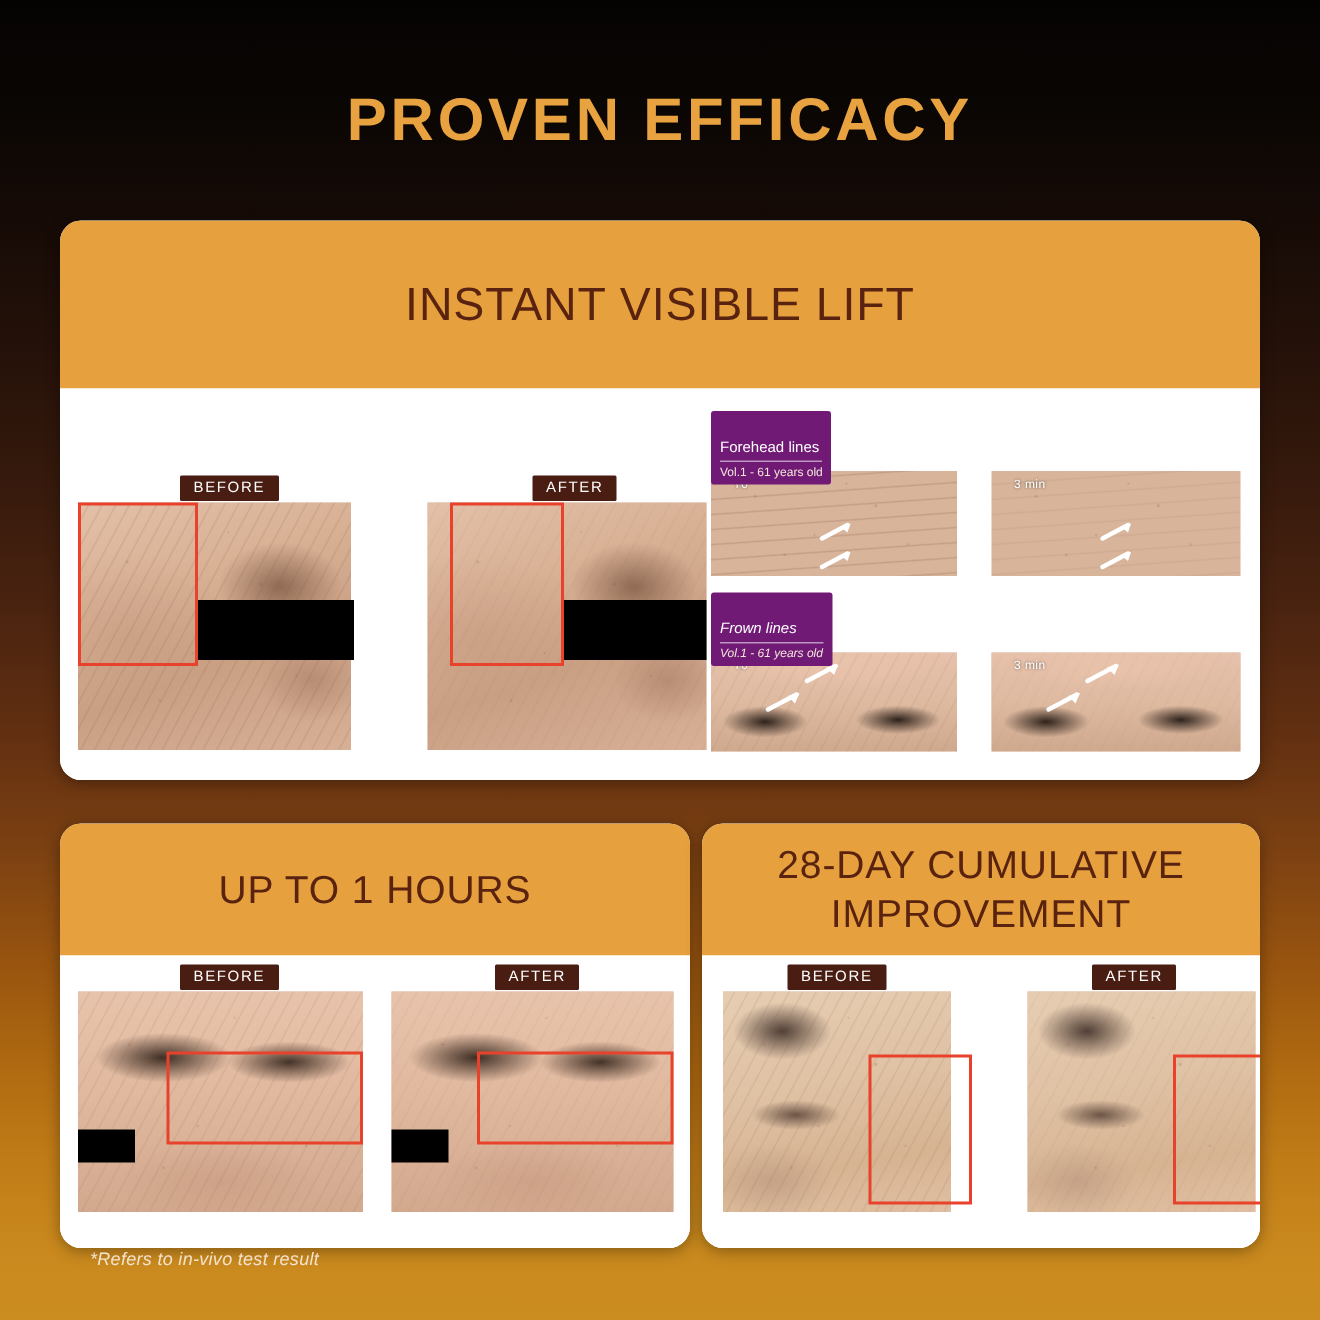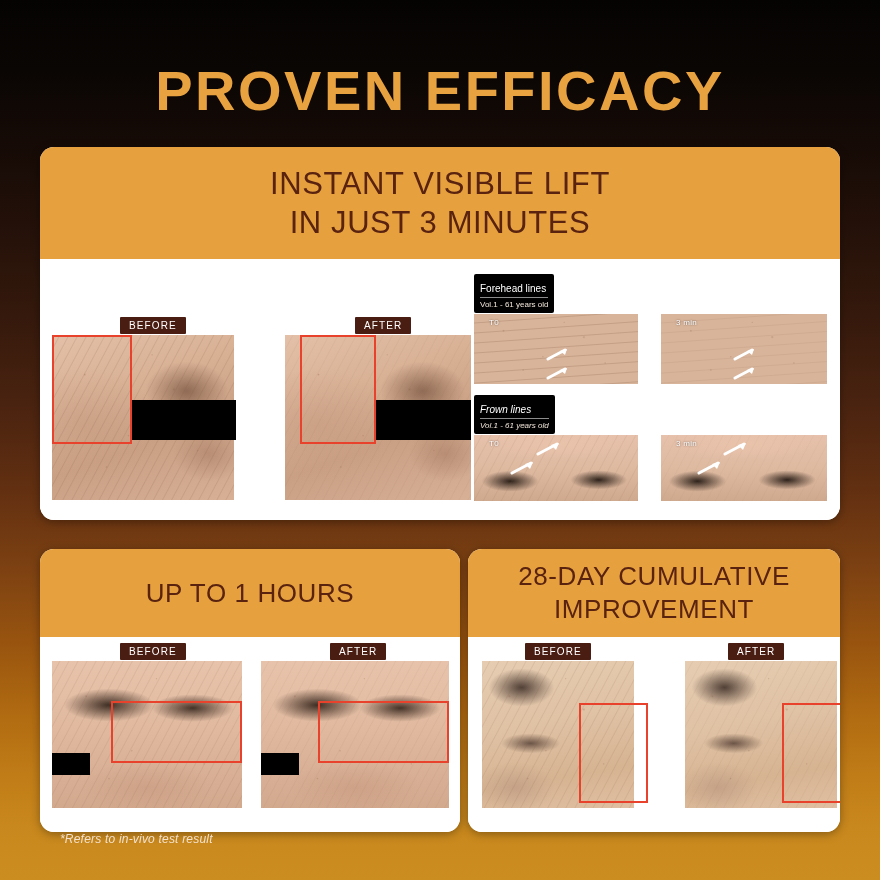--- a/index.html
+++ b/index.html
@@ -36,21 +36,21 @@
     height: 880px;
   }
 
   
   .main-title {
     position: absolute;
     top: 58px;
     left: 0;
     width: 880px;
     text-align: center;
-    font-size: 56px;
+    font-size: 40px;
     font-weight: bold;
     letter-spacing: 2.5px;
     color: #e8a23f;
   }
 
   
   .card {
     position: absolute;
     background: #ffffff;
     border-radius: 14px;
@@ -194,23 +194,23 @@
   
   .redact {
     position: absolute;
     background: #000000;
     z-index: 5;
   }
 
   
   .study-label {
     position: absolute;
-    background: #000000;
+    background: #701a75;
     color: #f0e3d6;
-    padding: 9px 6px 4px 6px;
+    padding: 19px 6px 4px 6px;
     border-radius: 2px;
     z-index: 6;
     line-height: 1.18;
   }
   .study-label .t1 {
     display: block;
     font-size: 10px;
     color: #ffffff;
     border-bottom: 1px solid rgba(255,255,255,0.55);
     padding-bottom: 2px;
@@ -249,21 +249,20 @@
 </head>
 <body>
 
 <div class="page">
 
   <div class="main-title">PROVEN EFFICACY</div>
 
   <div class="card" id="card-top">
     <div class="card-header">
       <span class="hl">INSTANT VISIBLE LIFT</span>
-      <span class="hl">IN JUST 3 MINUTES</span>
     </div>
     <div class="card-body" style="height:261px;">
 
       <div class="ba-badge" style="left:80px; top:58px;">BEFORE</div>
       <div class="photo" style="left:12px; top:76px; width:182px; height:165px;">
         <div class="skin cheek"></div>
         <div class="lines-d"></div>
         <div class="speck"></div>
       </div>
       <div class="roi" style="left:12px; top:76px; width:80px; height:109px;"></div>

